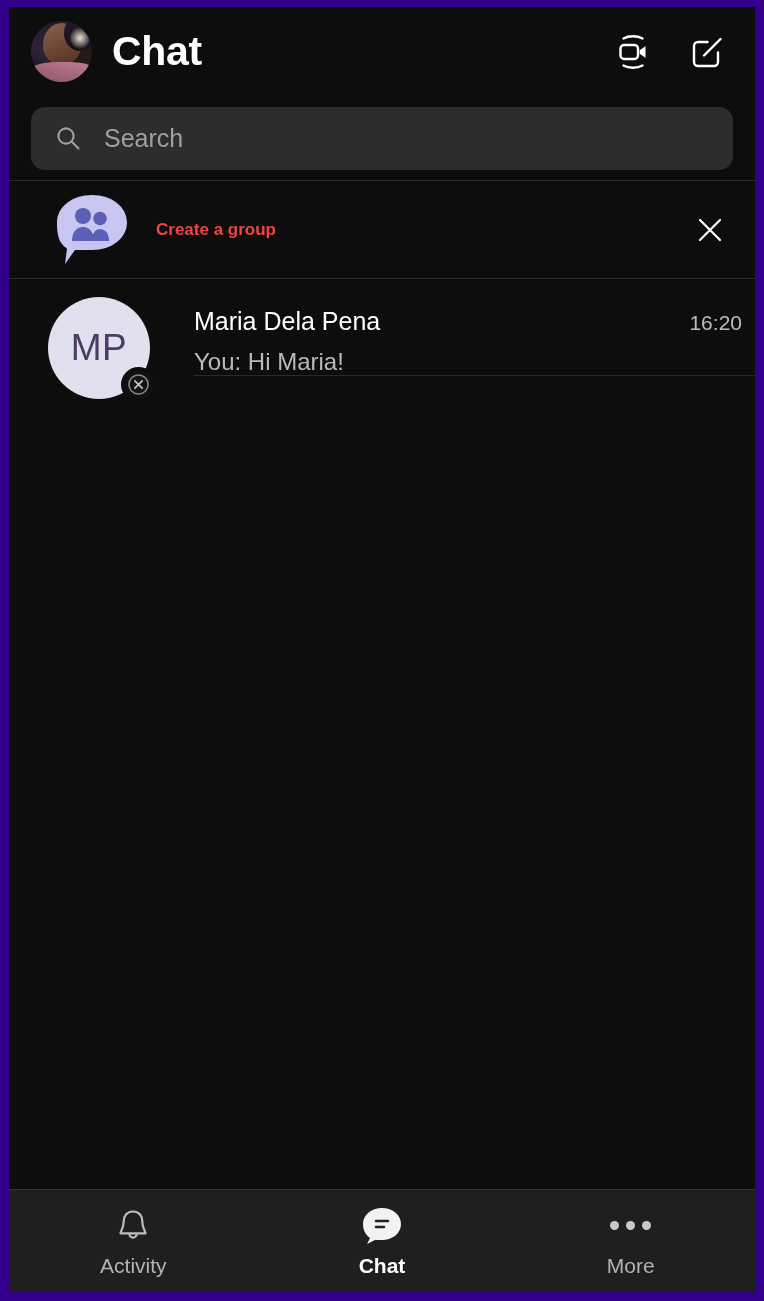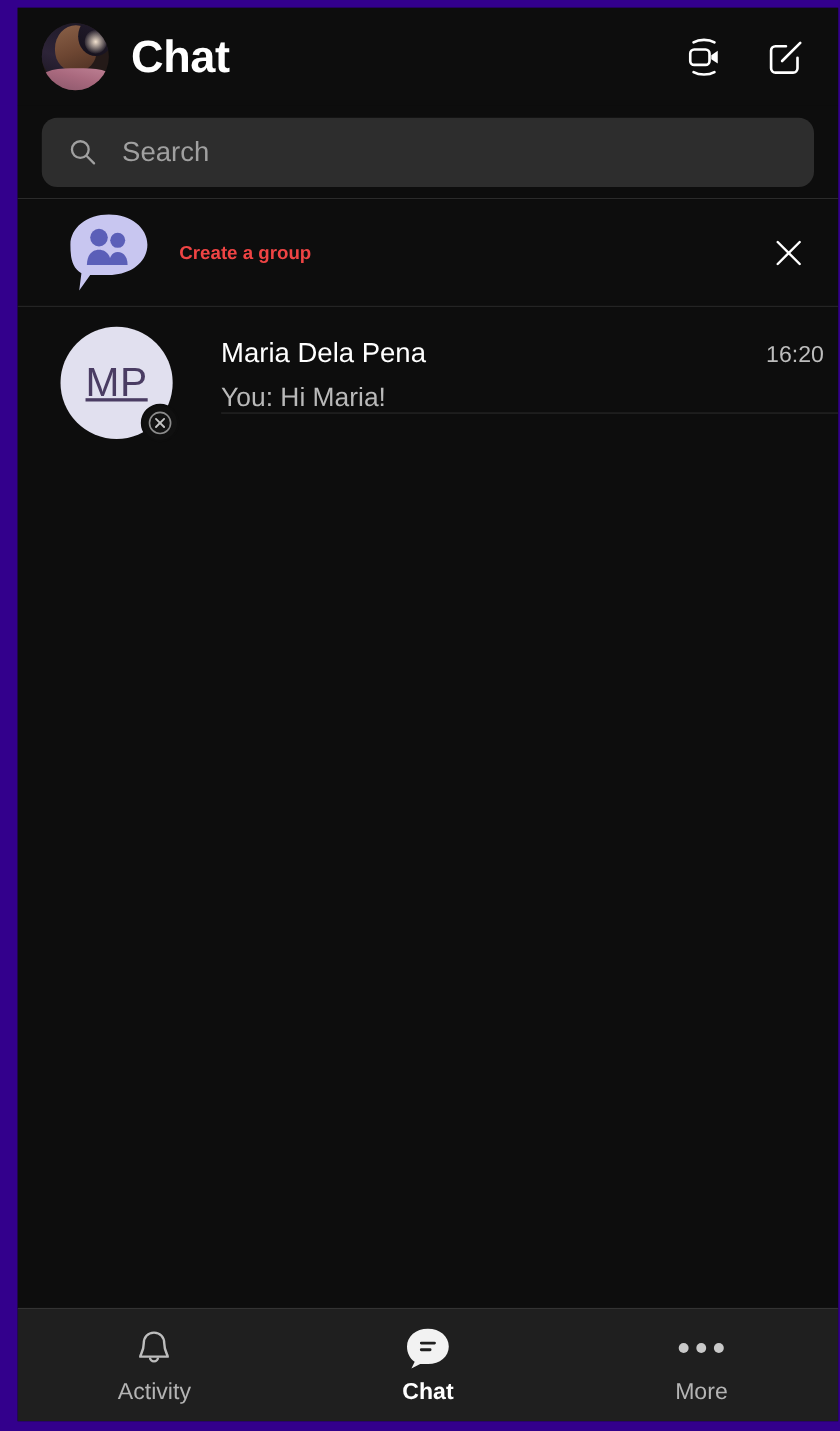--- a/index.html
+++ b/index.html
@@ -16,21 +16,21 @@
   }
 
   
   #app-frame {
     position: absolute;
     inset: 0;
     background: #33008c;
   }
   #app-screen {
     position: absolute;
-    left: 16px;
+    left: 9px;
     top: 7px;
     width: 746px;
     height: 1285px;
     background: #0d0d0d;
     overflow: hidden;
     display: flex;
     flex-direction: column;
   }
 
   
@@ -210,21 +210,20 @@
     border-radius: 50%;
     background: #e1e0ef;
     color: #4a3c63;
     font-size: 37px;
     letter-spacing: 0.5px;
     display: flex;
     align-items: center;
     justify-content: center;
     flex: 0 0 auto;
     position: relative;
-    text-decoration: underline;
   }
   .presence-badge {
     position: absolute;
     right: -6px;
     bottom: -3px;
     width: 31px;
     height: 31px;
     border-radius: 50%;
     background: #101010;
     border: 2px solid #0d0d0d;

